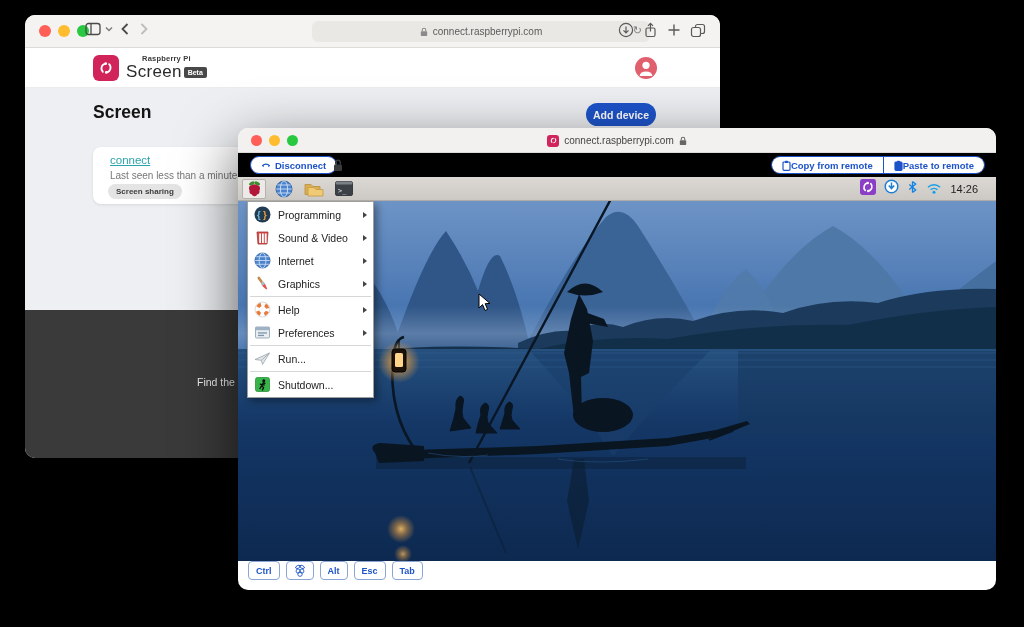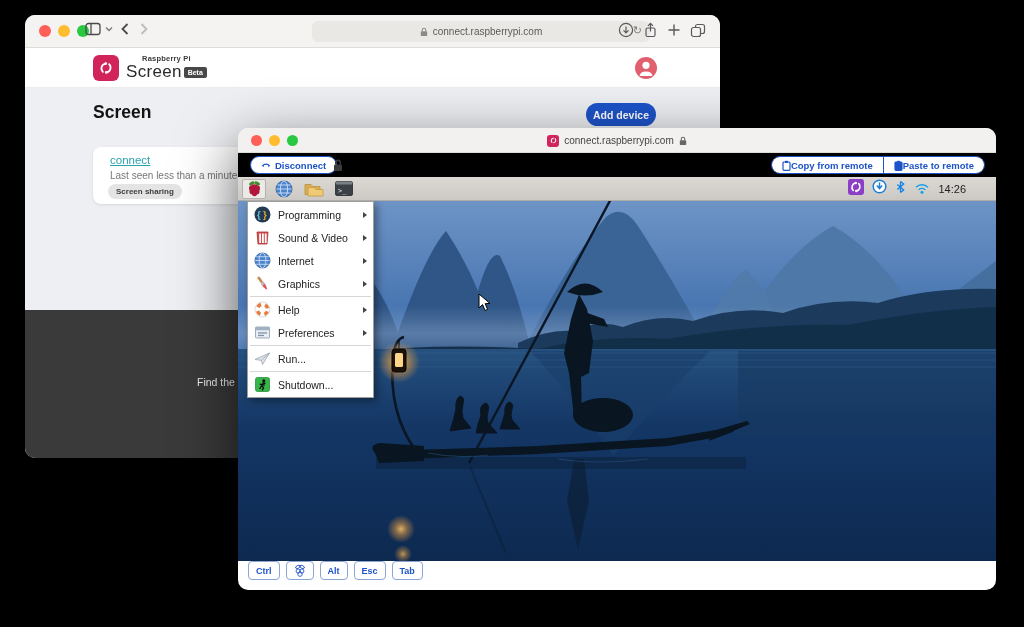--- a/index.html
+++ b/index.html
@@ -54,21 +54,21 @@
   .disconnect { position:absolute; left:12px; top:3px; height:18px; padding:0 10px; border-radius:9px; }
   .session-lock { position:absolute; left:95px; top:5px; }
   .remote-group { position:absolute; right:11px; top:3px; height:18px; display:flex; border:1.5px solid #1d53c9; border-radius:9px; overflow:hidden; }
   .remote-btn { display:flex; align-items:center; padding:0 10px; background:#fff; border:none; color:#1d53c9; font-size:9.5px; font-weight:bold; font-family:inherit; }
   .remote-btn + .remote-btn { border-left:1.5px solid #1d53c9; }
 
   .fw-taskbar { position:relative; height:24px; background:linear-gradient(#dcd9d4,#ccc9c4); border-bottom:1px solid #aeaba6; display:flex; align-items:center; }
   .tb-left { display:flex; align-items:center; gap:6px; padding-left:4px; }
   .tb-launcher { width:24px; height:20px; display:flex; align-items:center; justify-content:center; border-radius:2px; }
   .tb-menu-btn { background:#eceae6; border:1px solid #b5b2ad; }
-  .tb-right { margin-left:auto; display:flex; align-items:center; gap:8px; padding-right:30px; }
+  .tb-right { margin-left:auto; display:flex; align-items:center; gap:8px; padding-right:18px; }
   .tb-clock { font-size:11px; color:#222; }
 
   .fw-desktop { position:relative; height:360px; overflow:hidden; background:#2d5a96; }
   .wallpaper { position:absolute; left:0; top:0; }
 
   .app-menu { position:absolute; left:9px; top:0; width:127px; background:#fff; border:1px solid #9e9e9e; box-shadow:3px 3px 8px rgba(0,0,0,.4); padding:1px 0; }
   .mi { display:flex; align-items:center; height:23px; padding:0 6px; }
   .mi-icon { width:17px; height:17px; display:flex; align-items:center; justify-content:center; flex:none; }
   .mi-label { margin-left:7px; font-size:10.5px; color:#222; white-space:nowrap; }
   .mi-arrow { margin-left:auto; width:0; height:0; border-left:4px solid #444; border-top:3.5px solid transparent; border-bottom:3.5px solid transparent; }

